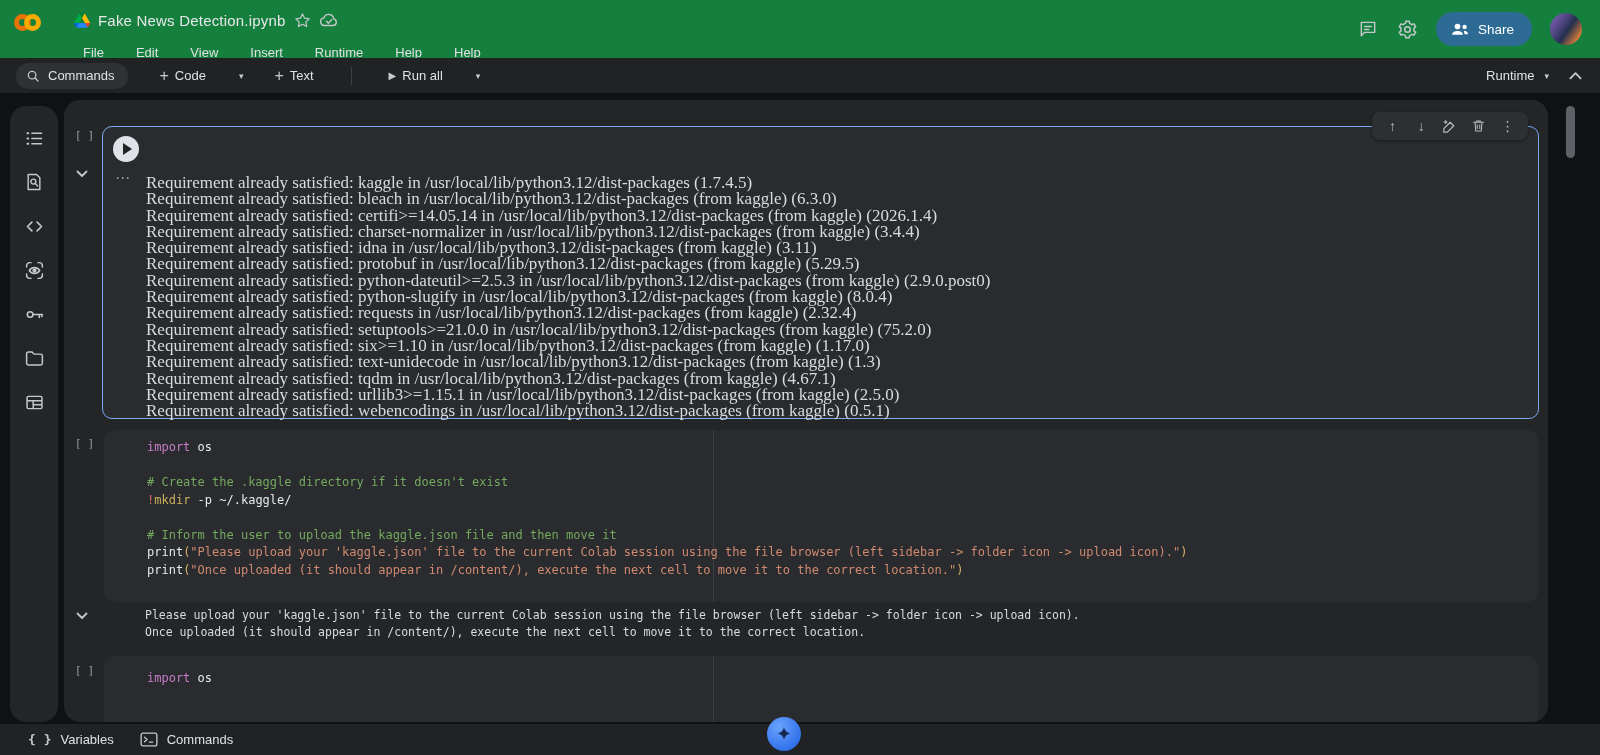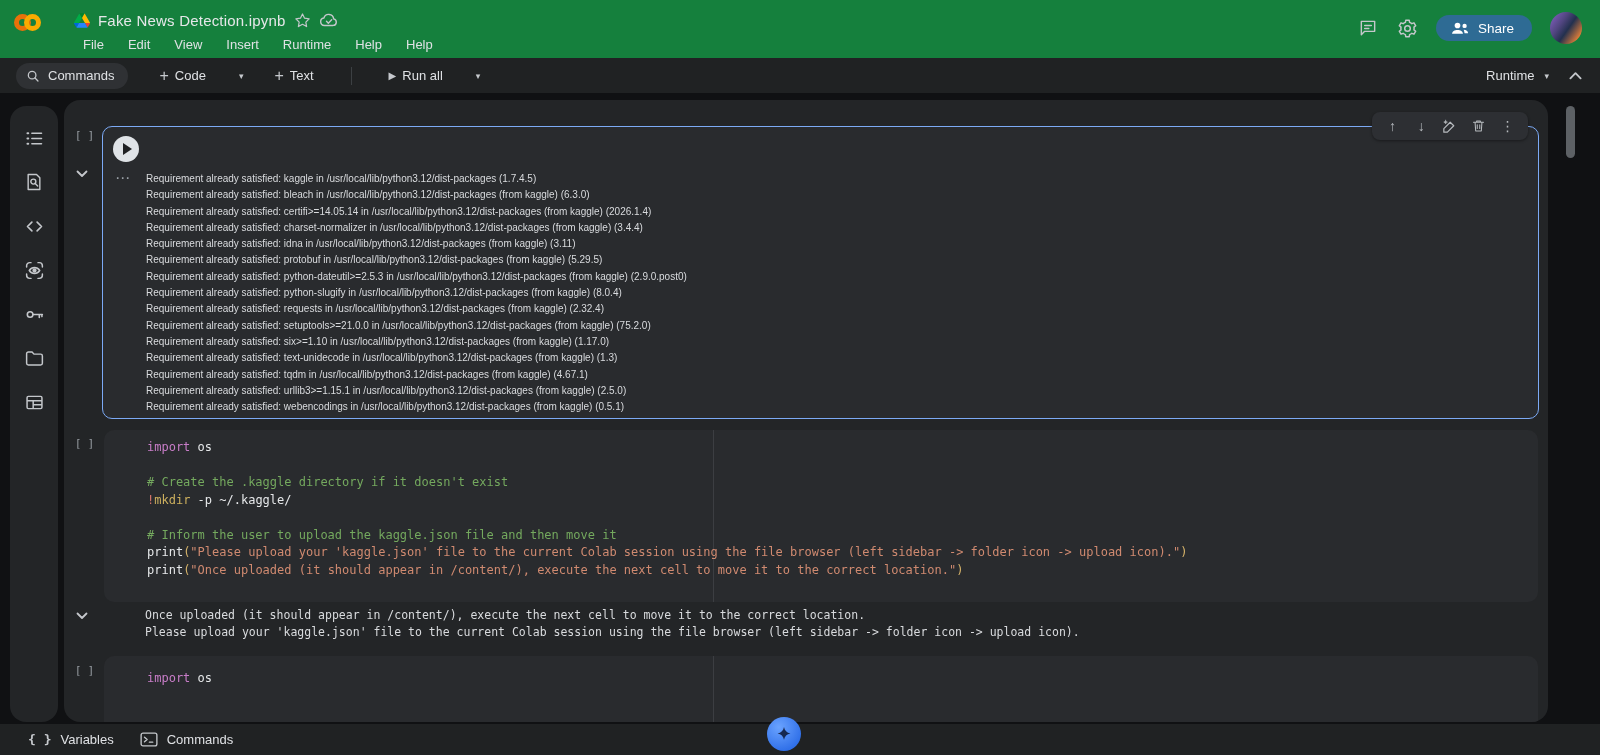--- a/index.html
+++ b/index.html
@@ -11,25 +11,25 @@
   header { position:absolute; top:0; left:0; right:0; height:58px; background:#15803d;
            display:flex; justify-content:space-between; align-items:flex-start; }
   .hdr-left { display:flex; align-items:flex-start; padding:8px 0 0 14px; }
   .colab-logo { display:flex; align-items:center; margin-top:6px; width:52px; }
   .ring { width:17px; height:17px; border-radius:50%; border:5px solid #e8710a; }
   .ring.right { border-color:#f9ab00; margin-left:-7px; }
   .title-block { margin-left:8px; }
   .title-row { display:flex; align-items:center; gap:8px; height:24px; }
   .nb-title { color:#e6e7e9; font-size:15px; letter-spacing:.2px; cursor:text; }
   .icon-btn { display:inline-flex; align-items:center; justify-content:center; cursor:pointer; }
-  .menu-row { display:flex; gap:6px; margin-top:2px; }
+  .menu-row { display:flex; gap:14px; margin-top:10px; }
   .menu-row span { color:#dfe1e4; font-size:13px; padding:3px 9px; border-radius:4px; cursor:pointer; }
   .hdr-right { display:flex; align-items:center; gap:18px; padding:12px 18px 0 0; }
   .share-btn { display:flex; align-items:center; gap:8px; background:#2e6b94; color:#fff;
-               border:none; border-radius:18px; height:26px; padding:0 18px 0 14px;
+               border:none; border-radius:18px; height:34px; padding:0 18px 0 14px;
                font-size:13.5px; cursor:pointer; }
   .avatar { width:32px; height:32px; border-radius:50%; cursor:pointer;
             background:linear-gradient(125deg,#8a63c9 0%,#50457f 35%,#23304e 55%,#d97b3a 85%,#f0a24a 100%); }
 
   
   .toolbar { position:absolute; top:58px; left:0; right:0; height:35px; background:#202223;
              display:flex; align-items:center; justify-content:space-between; padding:0 18px 0 16px; }
   .tb-left { display:flex; align-items:center; gap:23px; }
   .pill { display:flex; align-items:center; gap:8px; background:#2f3134; border-radius:15px;
           height:26px; padding:0 14px 0 10px; color:#dfe1e4; font-size:13px; cursor:pointer; }
@@ -63,21 +63,21 @@
   .play-tri { width:0; height:0; border-left:9px solid #1f2123; border-top:6px solid transparent;
               border-bottom:6px solid transparent; margin-left:2px; }
   .codearea { position:absolute; left:43px; top:13px; font-family:"DejaVu Sans Mono", monospace;
               font-size:12px; line-height:17.5px; white-space:pre; }
   .code-line { white-space:pre; }
   .cursor { display:inline-block; width:1.5px; height:13px; background:#e8eaed;
             vertical-align:text-bottom; margin-right:-1.5px; }
   .tk-pl { color:#e6e8ea; } .tk-kw { color:#c87dc8; } .tk-cm { color:#74a95e; }
   .tk-st { color:#d08a70; } .tk-pr { color:#d6b36a; } .tk-bang { color:#d6756a; }
   .tk-cmd { color:#cdb05e; }
-  .outarea { position:absolute; font-family:Liberation Sans, sans-serif; font-size:10px;
+  .outarea { position:absolute; font-family:Liberation Serif, serif; font-size:17px;
              color:#d9dbde; white-space:pre; }
   .outarea .line { height:16.3px; }
   .out-dots { position:absolute; left:12px; top:42px; color:#9aa0a6; font-size:15px;
               letter-spacing:1px; cursor:pointer; font-family:"DejaVu Sans", sans-serif; }
   .ruler { position:absolute; top:0; bottom:0; width:1px; background:#3c3e42; }
 
   .cell-toolbar { position:absolute; left:1308px; top:12px; width:156px; height:28px;
                   background:#2d2f33; border-radius:8px; display:flex; align-items:center;
                   justify-content:space-around; padding:0 6px; z-index:3;
                   box-shadow:0 1px 3px rgba(0,0,0,.4); }
@@ -300,21 +300,21 @@
       <div class="cell" style="left:40px; top:330px; width:1434px; height:172px;">
         <div class="ruler" style="left:609px;"></div>
         <div class="codearea" style="top:9px;"><div class="code-line"><span class="tk-kw">import</span><span class="tk-pl"> os</span></div><div class="code-line">&nbsp;</div><div class="code-line"><span class="tk-cm"># Create the .kaggle directory if it doesn't exist</span></div><div class="code-line"><span class="tk-bang">!</span><span class="tk-cmd">mkdir</span><span class="tk-pl"> -p ~/.kaggle/</span></div><div class="code-line">&nbsp;</div><div class="code-line"><span class="tk-cm"># Inform the user to upload the kaggle.json file and then move it</span></div><div class="code-line"><span class="tk-pl">print</span><span class="tk-pr">(</span><span class="tk-st">"Please upload your 'kaggle.json' file to the current Colab session using the file browser (left sidebar -&gt; folder icon -&gt; upload icon)."</span><span class="tk-pr">)</span></div><div class="code-line"><span class="tk-pl">print</span><span class="tk-pr">(</span><span class="tk-st">"Once uploaded (it should appear in /content/), execute the next cell to move it to the correct location."</span><span class="tk-pr">)</span></div></div>
       </div>
 
       <span class="gutter-chevron" style="left:12px; top:512px;">
         <svg width="12" height="8" viewBox="0 0 12 8" fill="none" stroke="#c4c7cb" stroke-width="1.8" stroke-linecap="round" stroke-linejoin="round">
             <path d="m1.5 1.5 4.5 4.5 4.5-4.5"></path>
           </svg>
       </span>
-      <div class="out-free" style="left:81px; top:508px;"><div class="line">Once uploaded (it should appear in /content/), execute the next cell to move it to the correct location.</div><div class="line">Please upload your 'kaggle.json' file to the current Colab session using the file browser (left sidebar -&gt; folder icon -&gt; upload icon).</div></div>
+      <div class="out-free" style="left:81px; top:508px;"><div class="line">Please upload your 'kaggle.json' file to the current Colab session using the file browser (left sidebar -&gt; folder icon -&gt; upload icon).</div><div class="line">Once uploaded (it should appear in /content/), execute the next cell to move it to the correct location.</div></div>
 
       <div class="gutter" style="left:11px; top:564px;">[ ]</div>
 
       <div class="cell" style="left:40px; top:556px; width:1434px; height:120px;">
         <div class="ruler" style="left:609px;"></div>
         <div class="codearea" style="top:14px;"><div class="code-line"><span class="tk-kw">import</span><span class="tk-pl"> os</span></div></div>
       </div>
 
     </div>
 

